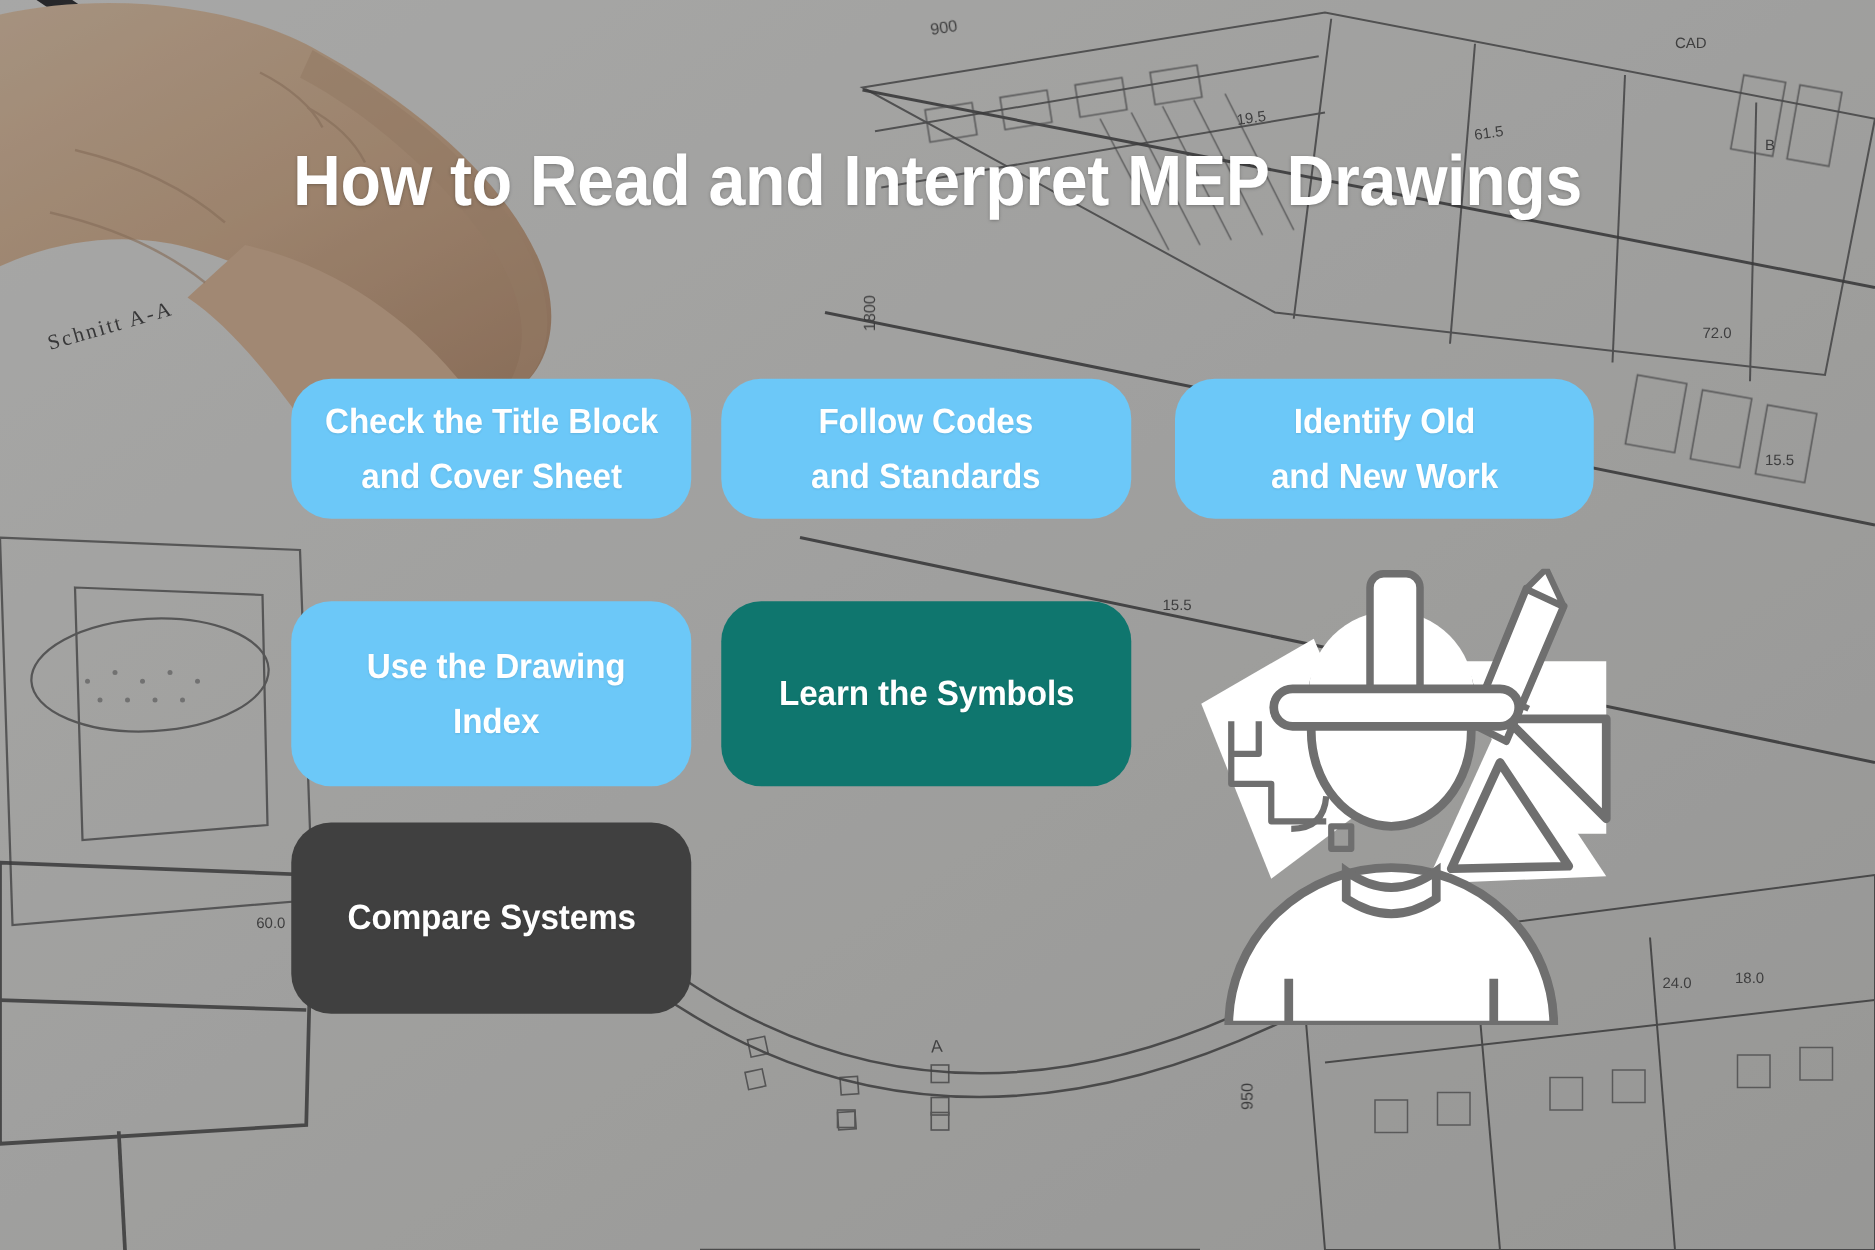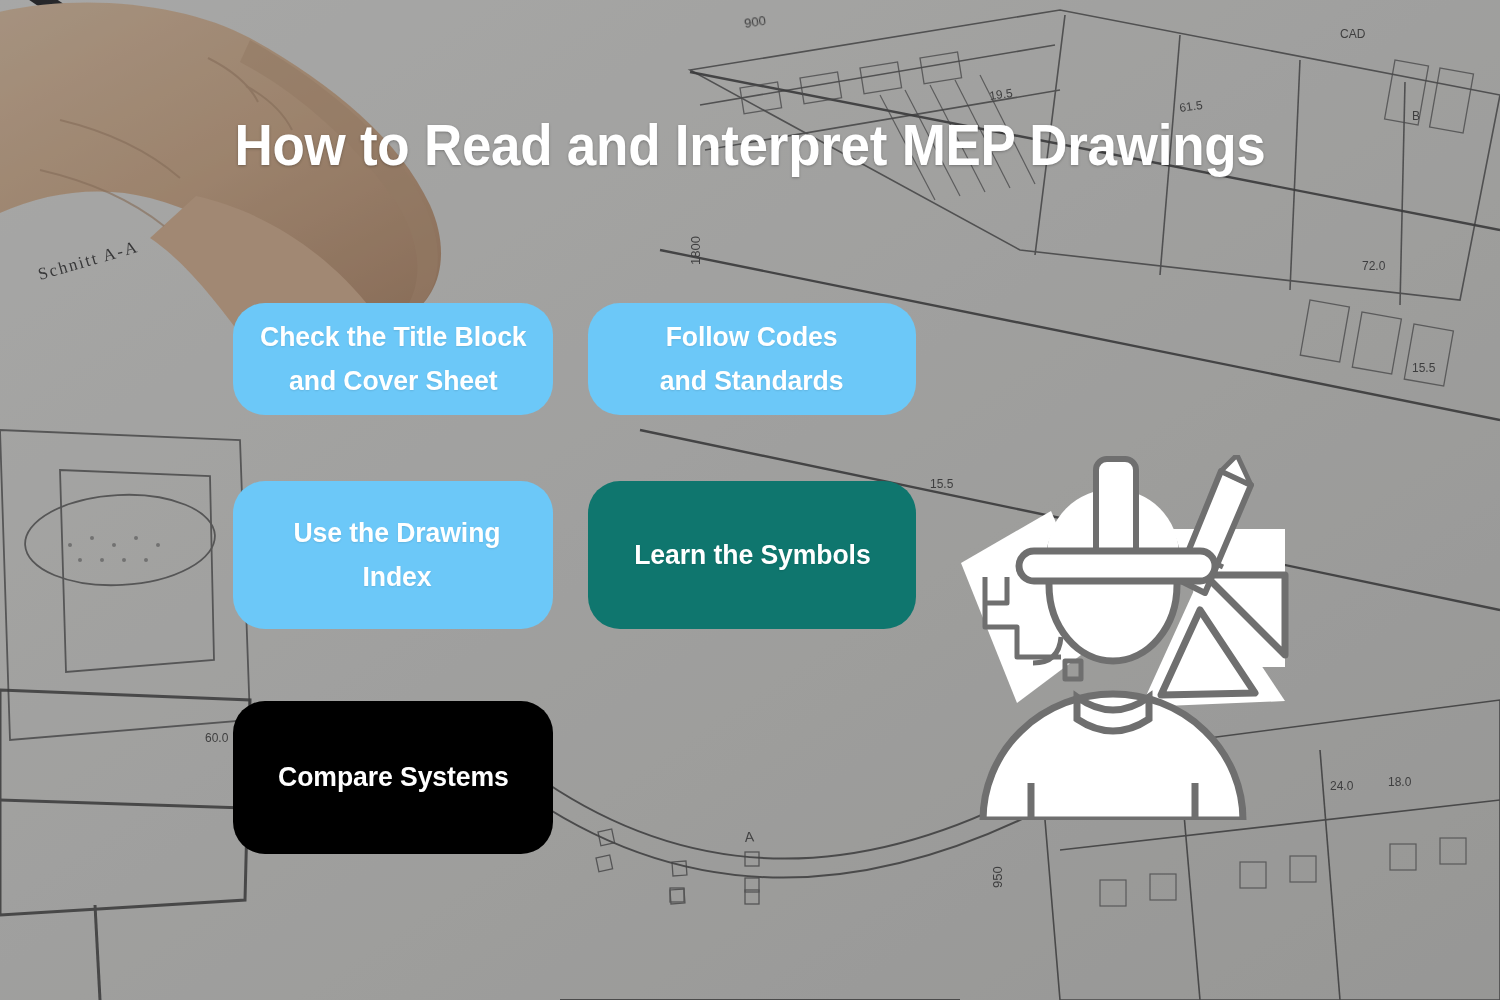--- a/index.html
+++ b/index.html
@@ -81,21 +81,21 @@
     font-size: 28px;
     line-height: 1.58;
     transform: scaleX(0.95);
     letter-spacing: -0.1px;
     text-shadow: 0 1px 2px rgba(0,0,0,0.10);
     white-space: pre-line;
   }
 
   
   .col-1 { left: 0px;   width: 320px; }
-  .col-2 { left: 355px; width: 328px; }
+  .col-2 { left: 344px; width: 328px; }
   .col-3 { left: 707px; width: 335px; }
 
   
   .row-1 { top: 0px;   height: 112px; }
   .row-2 { top: 178px; height: 148px; }
   .row-3 { top: 355px; height: 153px; }
 
   
   #worker-icon {
     position: absolute;
@@ -300,31 +300,35 @@
     <div class="card col-1 row-1" style="background: rgb(108, 200, 248);">
       <span class="card-label" style="color: rgb(255, 255, 255);">Check the Title Block
 and Cover Sheet</span>
     </div>
 
     <div class="card col-2 row-1" style="background: rgb(108, 200, 248);">
       <span class="card-label" style="color: rgb(255, 255, 255);">Follow Codes
 and Standards</span>
     </div>
 
+    <div class="card col-3 row-1" style="background: rgb(108, 200, 248);">
+      <span class="card-label" style="color: rgb(255, 255, 255);">Identify Old
+and New Work</span>
+    </div>
 
     <div class="card col-1 row-2" style="background: rgb(108, 200, 248); padding-left: 23px;">
       <span class="card-label" style="color: rgb(255, 255, 255);">Use the Drawing
 Index</span>
     </div>
 
     <div class="card col-2 row-2" style="background: #0f766e;">
       <span class="card-label" style="color: rgb(255, 255, 255);">Learn the Symbols</span>
     </div>
 
-    <div class="card col-1 row-3" style="background: #000000; margin-top: 43px;">
+    <div class="card col-1 row-3" style="background: #404040;">
       <span class="card-label" style="color: rgb(255, 255, 255);">Compare Systems</span>
     </div>
 
 
   </div>
 
   <div id="worker-icon">
     <svg viewBox="0 0 350 365" xmlns="http://www.w3.org/2000/svg">
 
       <g>

